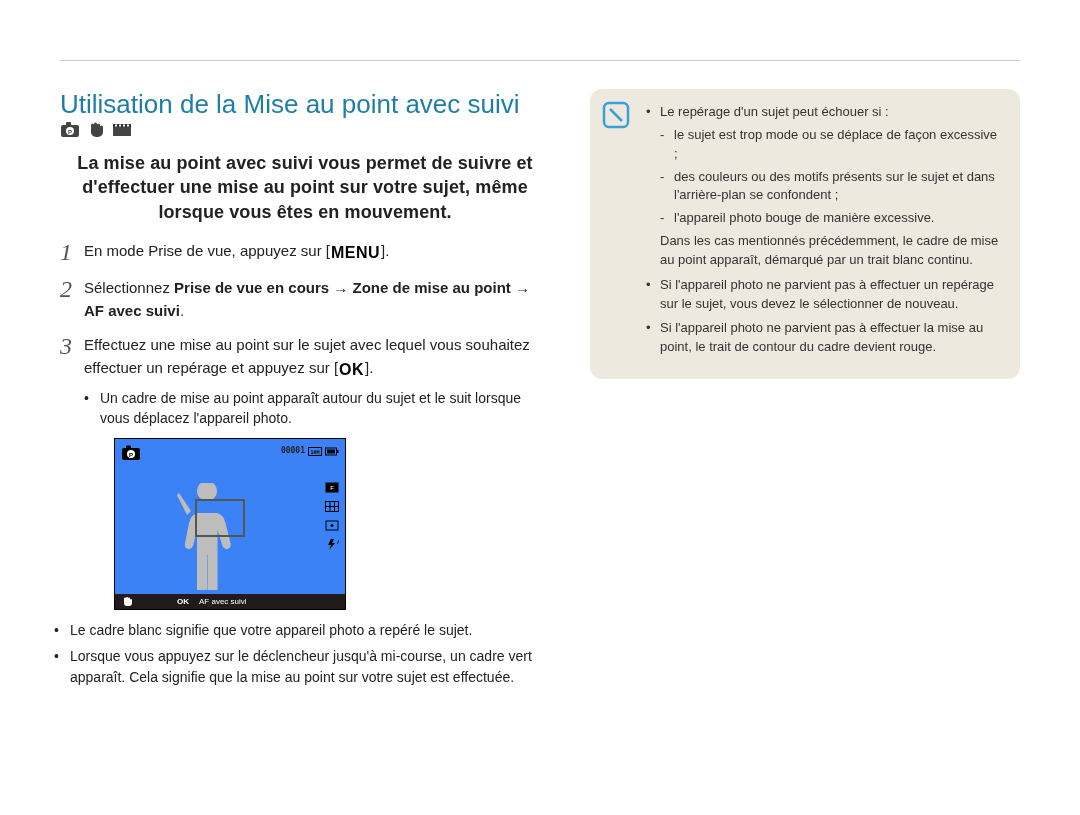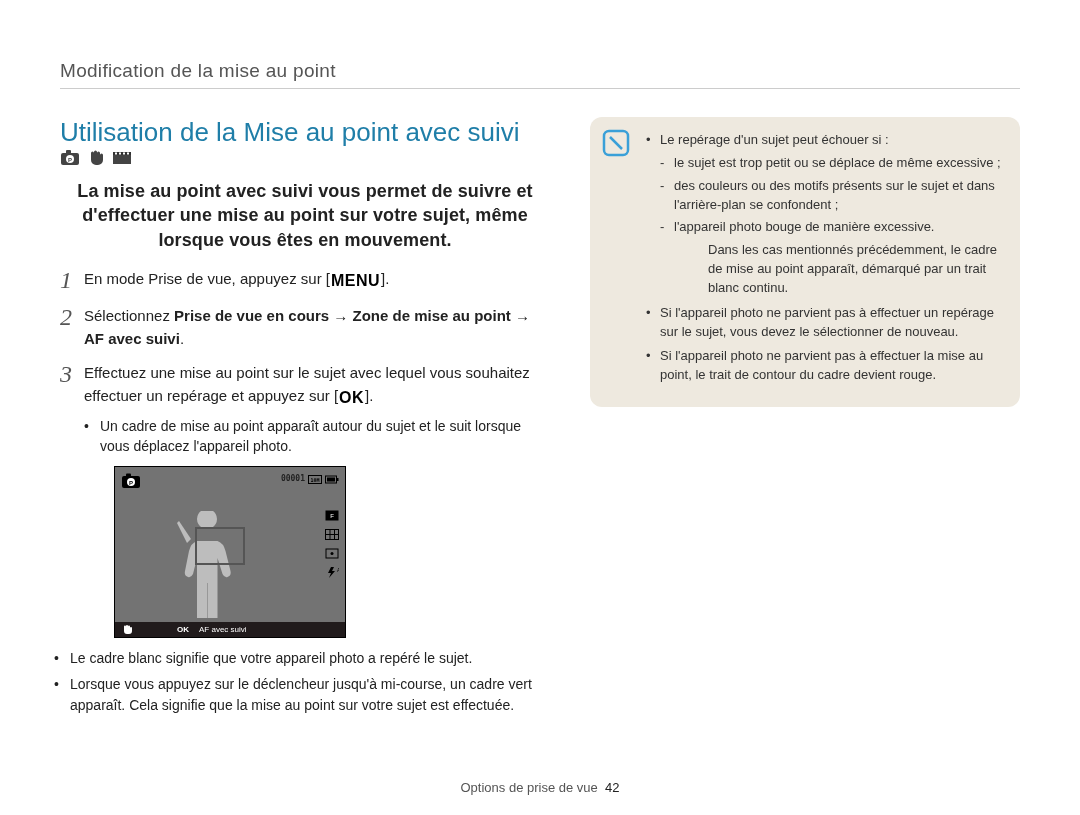--- a/index.html
+++ b/index.html
@@ -90,21 +90,21 @@
     color: #222;
   }
 
   
   .preview {
     width: 232px;
     height: 172px;
     border: 1px solid #000;
     margin: 10px 0 10px 30px;
     position: relative;
-    background: #737373;
+    background: #3b82f6;
   }
   .preview .tl-icon { position: absolute; top: 6px; left: 6px; }
   .preview .tr-text { position: absolute; top: 6px; right: 6px; font-size: 8px; font-family: monospace; font-weight: bold; display: flex; align-items: center; gap: 3px; }
   .preview .right-icons { position: absolute; top: 38px; right: 6px; display: flex; flex-direction: column; gap: 8px; align-items: center; }
   .preview .right-icons div { width: 14px; height: 11px; }
   .silhouette {
     position: absolute;
     bottom: 16px;
     left: 52px;
     width: 80px;
@@ -166,40 +166,38 @@
     padding-left: 14px;
     margin-bottom: 4px;
   }
   .note-sub > li::before {
     content: "-";
     position: absolute;
     left: 0; top: 0;
   }
   .note-after {
     margin-top: 4px;
-    margin-left: 48px;
   }
 
   .footer {
     position: absolute;
     bottom: 20px;
     left: 0; right: 0;
     text-align: center;
     font-size: 13px;
     font-weight: 300;
     color: #555;
   }
   .footer .pn { color: #222; }
 </style>
 </head>
 <body>
 
 <div class="page">
 
-  <div class="header-breadcrumb">Modification de la mise au point</div>
   <hr class="hr">
 
   <div class="columns">
 
     <div class="left">
       <h2 class="title">Utilisation de la Mise au point avec suivi</h2>
 
       <div class="mode-icons">
         <span class="mi">
           <svg viewBox="0 0 20 18">
@@ -328,31 +326,28 @@
         <span class="note-icon">
           <svg viewBox="0 0 28 28">
               <rect x="2" y="2" width="24" height="24" rx="5" fill="none" stroke="#3aa0d8" stroke-width="2.5"></rect>
               <line x1="8" y1="8" x2="20" y2="20" stroke="#3aa0d8" stroke-width="2.5"></line>
             </svg>
         </span>
         <ul class="note-ul">
           <li>
             <span>Le repérage d'un sujet peut échouer si :</span>
             <ul class="note-sub">
-              <li>le sujet est trop petit ou se déplace de même excessive ;</li>
+              <li>le sujet est trop mode ou se déplace de façon excessive ;</li>
               <li>des couleurs ou des motifs présents sur le sujet et dans l'arrière-plan se confondent ;</li>
               <li>l'appareil photo bouge de manière excessive.</li>
             </ul>
             <div class="note-after">Dans les cas mentionnés précédemment, le cadre de mise au point apparaît, démarqué par un trait blanc continu.</div>
           </li>
           <li>Si l'appareil photo ne parvient pas à effectuer un repérage sur le sujet, vous devez le sélectionner de nouveau.</li>
           <li>Si l'appareil photo ne parvient pas à effectuer la mise au point, le trait de contour du cadre devient rouge.</li>
         </ul>
       </div>
     </div>
 
   </div>
 
-  <div class="footer">
-    <span>Options de prise de vue</span>&nbsp;&nbsp;<span class="pn">42</span>
-  </div>
 
 </div>
 
 </body></html>

